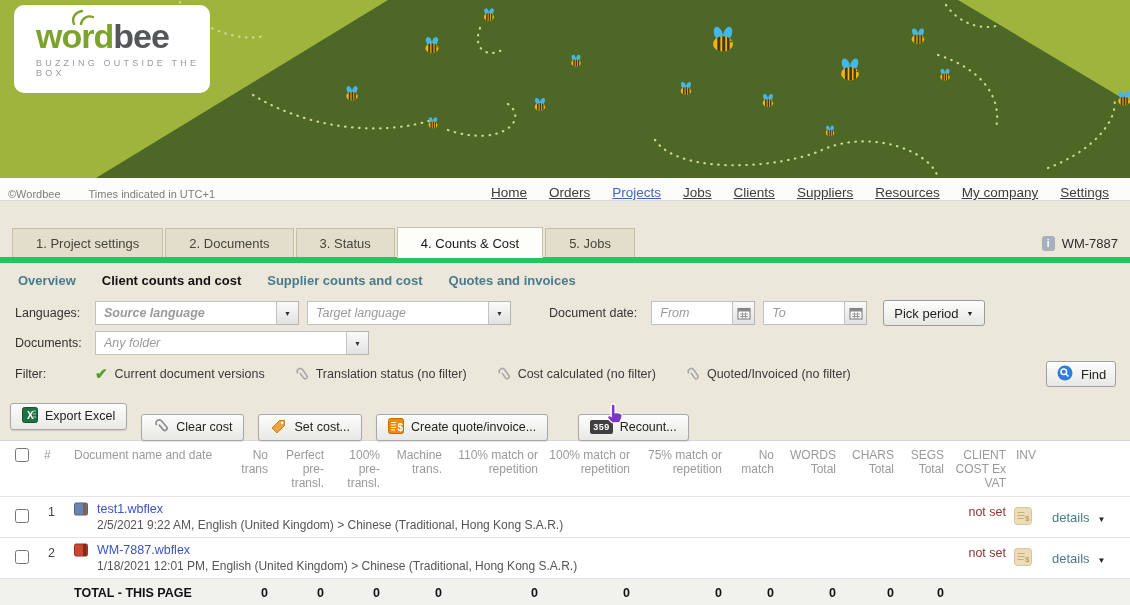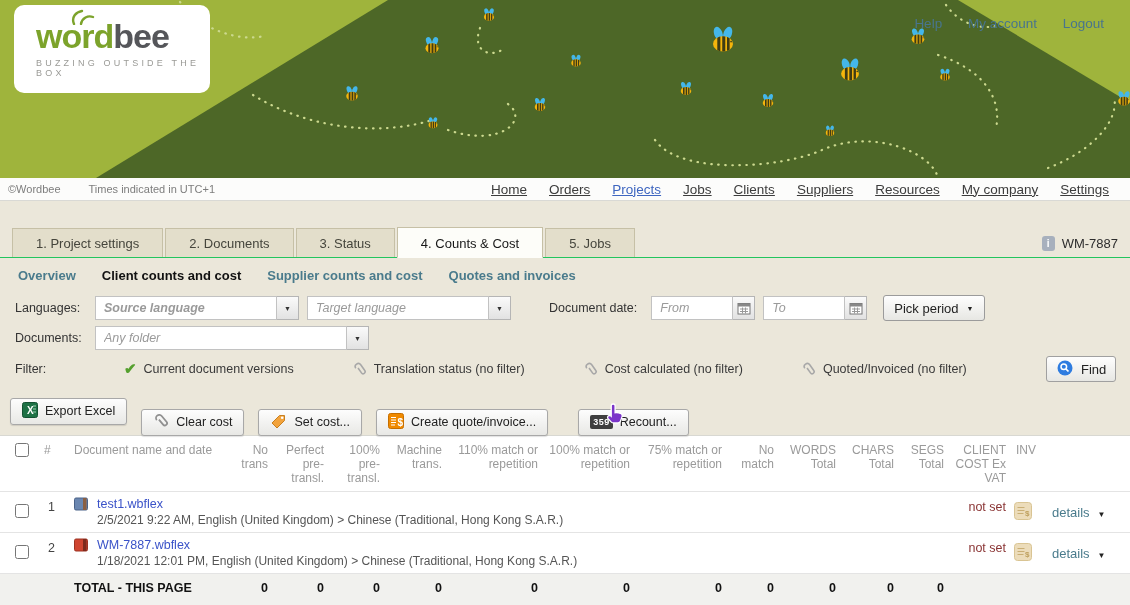--- a/index.html
+++ b/index.html
@@ -14,29 +14,29 @@
   .logo-text { font-size:34px; font-weight:bold; letter-spacing:-1px; line-height:34px; }
   .logo-word { color:#7ca32b; }
   .logo-bee  { color:#55565a; }
   .logo-tagline { margin-top:5px; font-size:9px; letter-spacing:3.2px; color:#9a9a96; }
   .antennae { position:absolute; left:52px; top:4px; }
   .banner-links { position:absolute; right:26px; top:16px; z-index:2; font-size:13.5px; }
   .banner-links span { color:#48758d; margin-left:22px; cursor:pointer; }
 
   
   .navstrip { width:1130px; height:23px; background:#fcfcfb; border-bottom:1px solid #d9d9d5;
-              display:flex; align-items:center; font-size:13px; color:#3c3c3c; }
+              display:flex; align-items:flex-end; font-size:13px; color:#3c3c3c; }
   .copyright { font-size:11px; color:#7d7d7d; margin-left:8px; }
   .tznote { font-size:11px; color:#7d7d7d; margin-left:28px; }
   .navitems { margin-left:auto; margin-right:10px; display:flex; }
   .navitems span { margin-left:0; padding:0 11px; cursor:pointer; font-size:13.5px; color:#3c3c3c;text-decoration:underline; }
   .navitems span.active { color:#3e66c0; }
 
   
-  .tabstrip { display:flex; align-items:flex-end; border-bottom:1px solid #22c55e;
+  .tabstrip { display:flex; align-items:flex-end; border-bottom:6px solid #22c55e;
               padding:0 12px; margin-top:26px; }
   .tab { border:1px solid #c6c0a6; border-bottom:none; background:#e3decb; height:29px; line-height:29px;
          padding:0 23px; margin-right:2px; font-size:13px; color:#45453c; cursor:pointer; white-space:nowrap; }
   .tab.active { background:#fdfdf9; height:31px; line-height:31px; color:#181818;
                 margin-bottom:-1px; border-bottom:1px solid #fdfdf9; }
   .proj-ref { margin-left:auto; display:flex; align-items:center; margin-bottom:6px; }
   .info-ico { width:13px; height:15px; background:#a7b0bd; border-radius:3px; color:#fff;
               font-size:10px; font-weight:bold; text-align:center; line-height:15px; margin-right:7px; }
   .proj-ref b { font-size:13px; font-weight:normal; color:#2d2d2d; }
 
@@ -161,25 +161,20 @@
 
   <div class="logo-box">
     <svg class="antennae" width="30" height="16">
       <path d="M8,15 C5,8 10,3 16,2" stroke="#7ca32b" stroke-width="2.4" fill="none" stroke-linecap="round"></path>
       <path d="M15,15 C16,9 22,6 27,8" stroke="#7ca32b" stroke-width="2.4" fill="none" stroke-linecap="round"></path>
     </svg>
     <div class="logo-text"><span class="logo-word">word</span><span class="logo-bee">bee</span></div>
     <div class="logo-tagline">BUZZING OUTSIDE THE BOX</div>
   </div>
 
-  <div class="banner-links">
-    <span>Help</span>
-    <span>My account</span>
-    <span>Logout</span>
-  </div>
 </div>
 
 <div class="navstrip">
   <span class="copyright">©Wordbee</span>
   <span class="tznote">Times indicated in UTC+1</span>
   <div class="navitems">
     <span>Home</span>
     <span>Orders</span>
     <span class="active">Projects</span>
     <span>Jobs</span>
@@ -250,21 +245,21 @@
 </div>
 
 <div class="frow">
   <span class="flabel">Documents:</span>
   <span class="combo">
     <input class="tinput folder" placeholder="Any folder" style="">
     <span class="dd-btn">▼</span>
   </span>
 </div>
 
-<div class="frow" style="height:32px;gap:29px;">
+<div class="frow" style="height:32px;">
   <span class="flabel">Filter:</span>
   <span class="chip">
     <span class="cicon check">✔</span>
     <span>Current document versions</span>
   </span>
   <span class="chip">
     <span class="cicon">
       <svg width="14" height="16" viewBox="0 0 14 16">
           <path d="M4,5 a3,3 0 0 1 6,0 v7 a2,2 0 0 1 -4,0 V6" fill="none" stroke="#a8a8a8" stroke-width="1.6" transform="rotate(-35 7 8)"></path>
         </svg>

